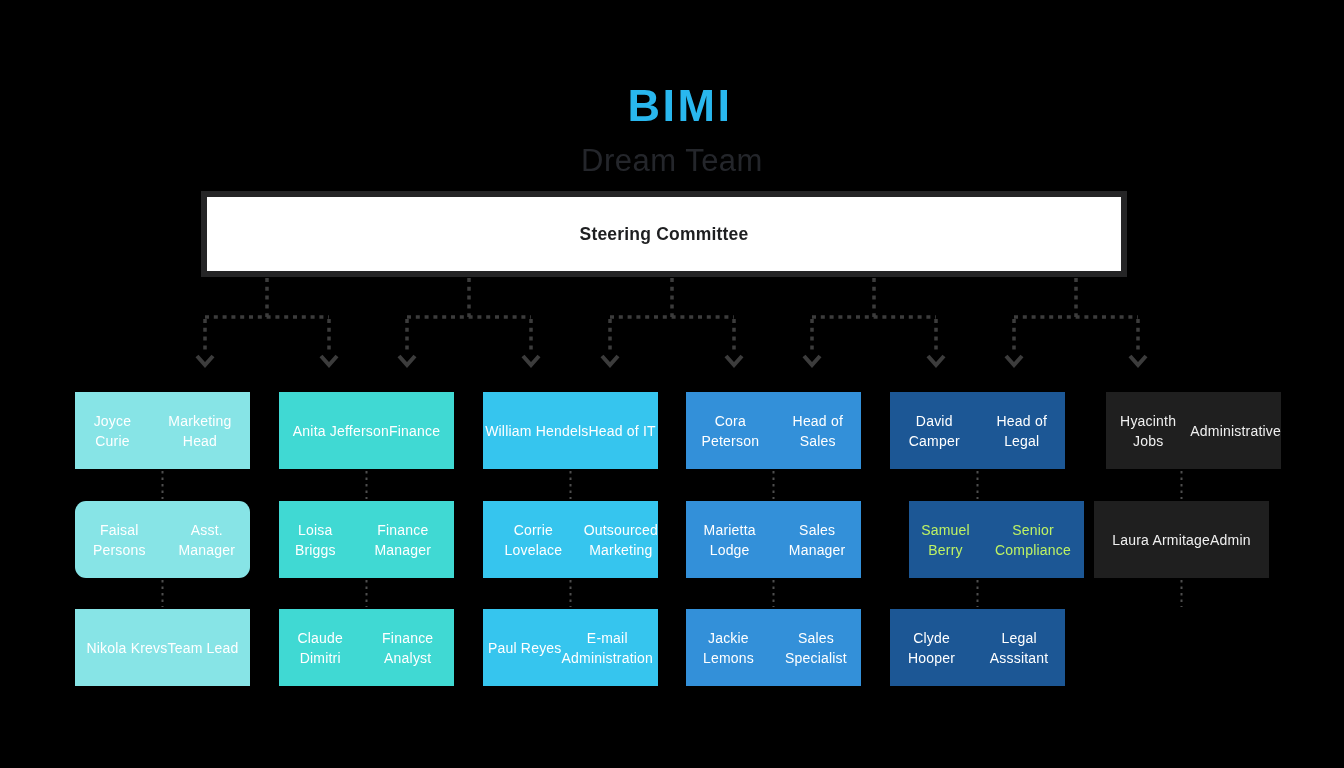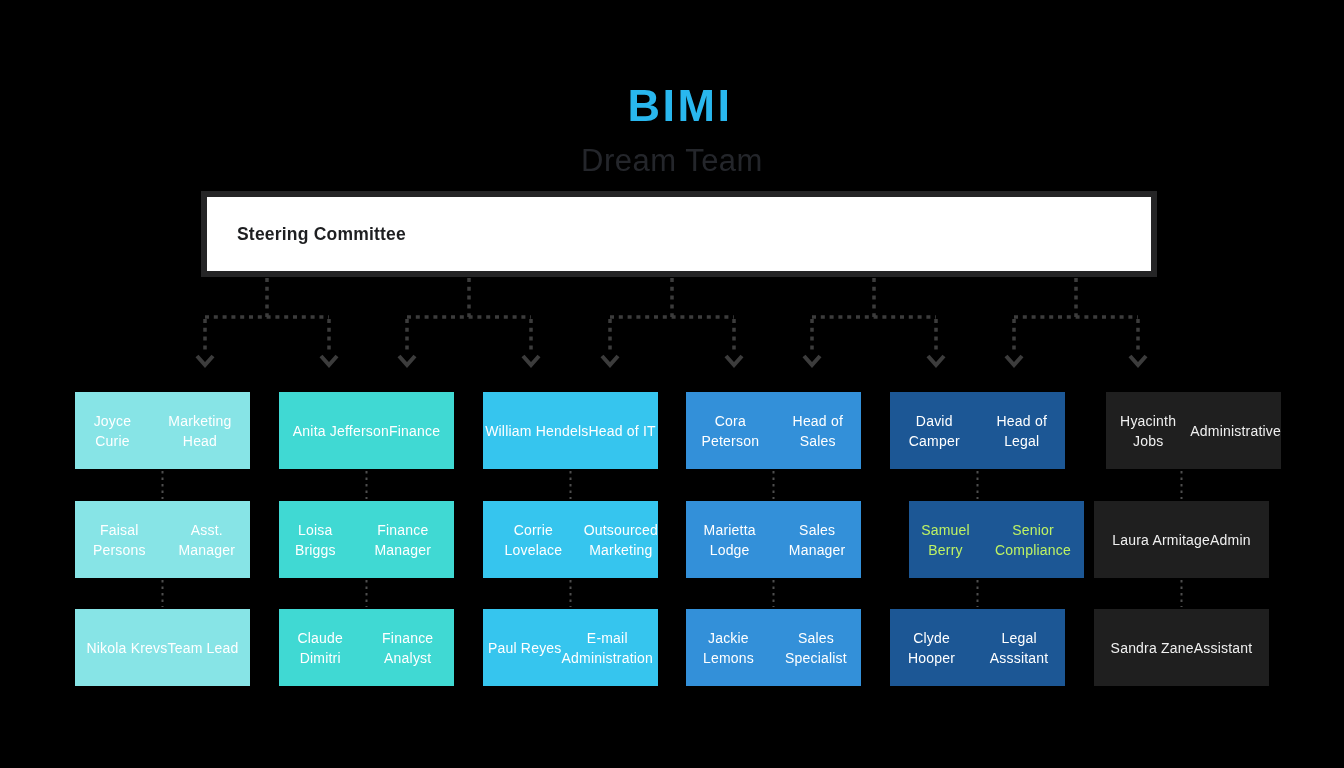--- a/index.html
+++ b/index.html
@@ -11,21 +11,21 @@
     position:absolute;top:82px;left:0;width:1344px;text-align:center;
     font-size:45px;line-height:48px;font-weight:800;letter-spacing:2.5px;
   }
   .subtitle{
     position:absolute;top:143px;left:0;width:1344px;text-align:center;
     font-size:31px;line-height:36px;font-weight:400;letter-spacing:0.5px;
   }
   .committee{
     position:absolute;left:201px;top:191px;width:914px;height:74px;
     background:#ffffff;border:6px solid #252526;
-    display:flex;align-items:center;justify-content:flex-start;padding-left:30px;
+    display:flex;align-items:center;justify-content:center;
   }
   .committee span{
     color:#1e1f21;font-size:17.5px;font-weight:700;letter-spacing:0.2px;
   }
   .connectors{position:absolute;left:0;top:0;pointer-events:none;}
   .member{
     position:absolute;width:175px;height:77px;
     display:flex;flex-direction:row;align-items:center;justify-content:center;
     text-align:center;font-size:14px;line-height:20px;white-space:pre-line;
   }
@@ -60,21 +60,21 @@
     <path class="chain-dash" fill="none" stroke-width="2" stroke-dasharray="2.5 4" d="M162.5 471 V499 M366.5 471 V499 M570.5 471 V499
              M773.5 471 V499 M977.5 471 V499 M1181.5 471 V499
              M162.5 580 V607 M366.5 580 V607 M570.5 580 V607
              M773.5 580 V607 M977.5 580 V607 M1181.5 580 V607" stroke="#4E4E4E"></path>
   </svg>
 
   <div class="member c0 r0" style="background: rgb(135, 228, 230); color: rgb(255, 255, 255);">
     <div class="name">Joyce Curie</div>
     <div class="role">Marketing Head</div>
   </div>
-  <div class="member c0 r1" style="background: rgb(135, 228, 230); color: rgb(255, 255, 255);">
+  <div class="member c0 r1" style="background: rgb(135, 228, 230); color: rgb(255, 255, 255); border-radius: 11px;">
     <div class="name">Faisal Persons</div>
     <div class="role">Asst. Manager</div>
   </div>
   <div class="member c0 r2" style="background: rgb(135, 228, 230); color: rgb(255, 255, 255);">
     <div class="name">Nikola Krevs</div>
     <div class="role">Team Lead</div>
   </div>
 
   <div class="member c1 r0" style="background: rgb(64, 217, 211); color: rgb(255, 255, 255);">
     <div class="name">Anita Jefferson</div>
@@ -131,18 +131,14 @@
   </div>
 
   <div class="member c5 r0" style="background: rgb(31, 31, 31); color: rgb(240, 240, 240); margin-left: 12px;">
     <div class="name">Hyacinth Jobs</div>
     <div class="role">Administrative</div>
   </div>
   <div class="member c5 r1" style="background: rgb(31, 31, 31); color: rgb(240, 240, 240);">
     <div class="name">Laura Armitage</div>
     <div class="role">Admin</div>
   </div>
-  <div class="member c5 r2" style="background: rgb(31, 31, 31); color: rgb(240, 240, 240);">
-    <div class="name">Sandra Zane</div>
-    <div class="role">Assistant</div>
-  </div>
 
 </div>
 
 </body></html>

